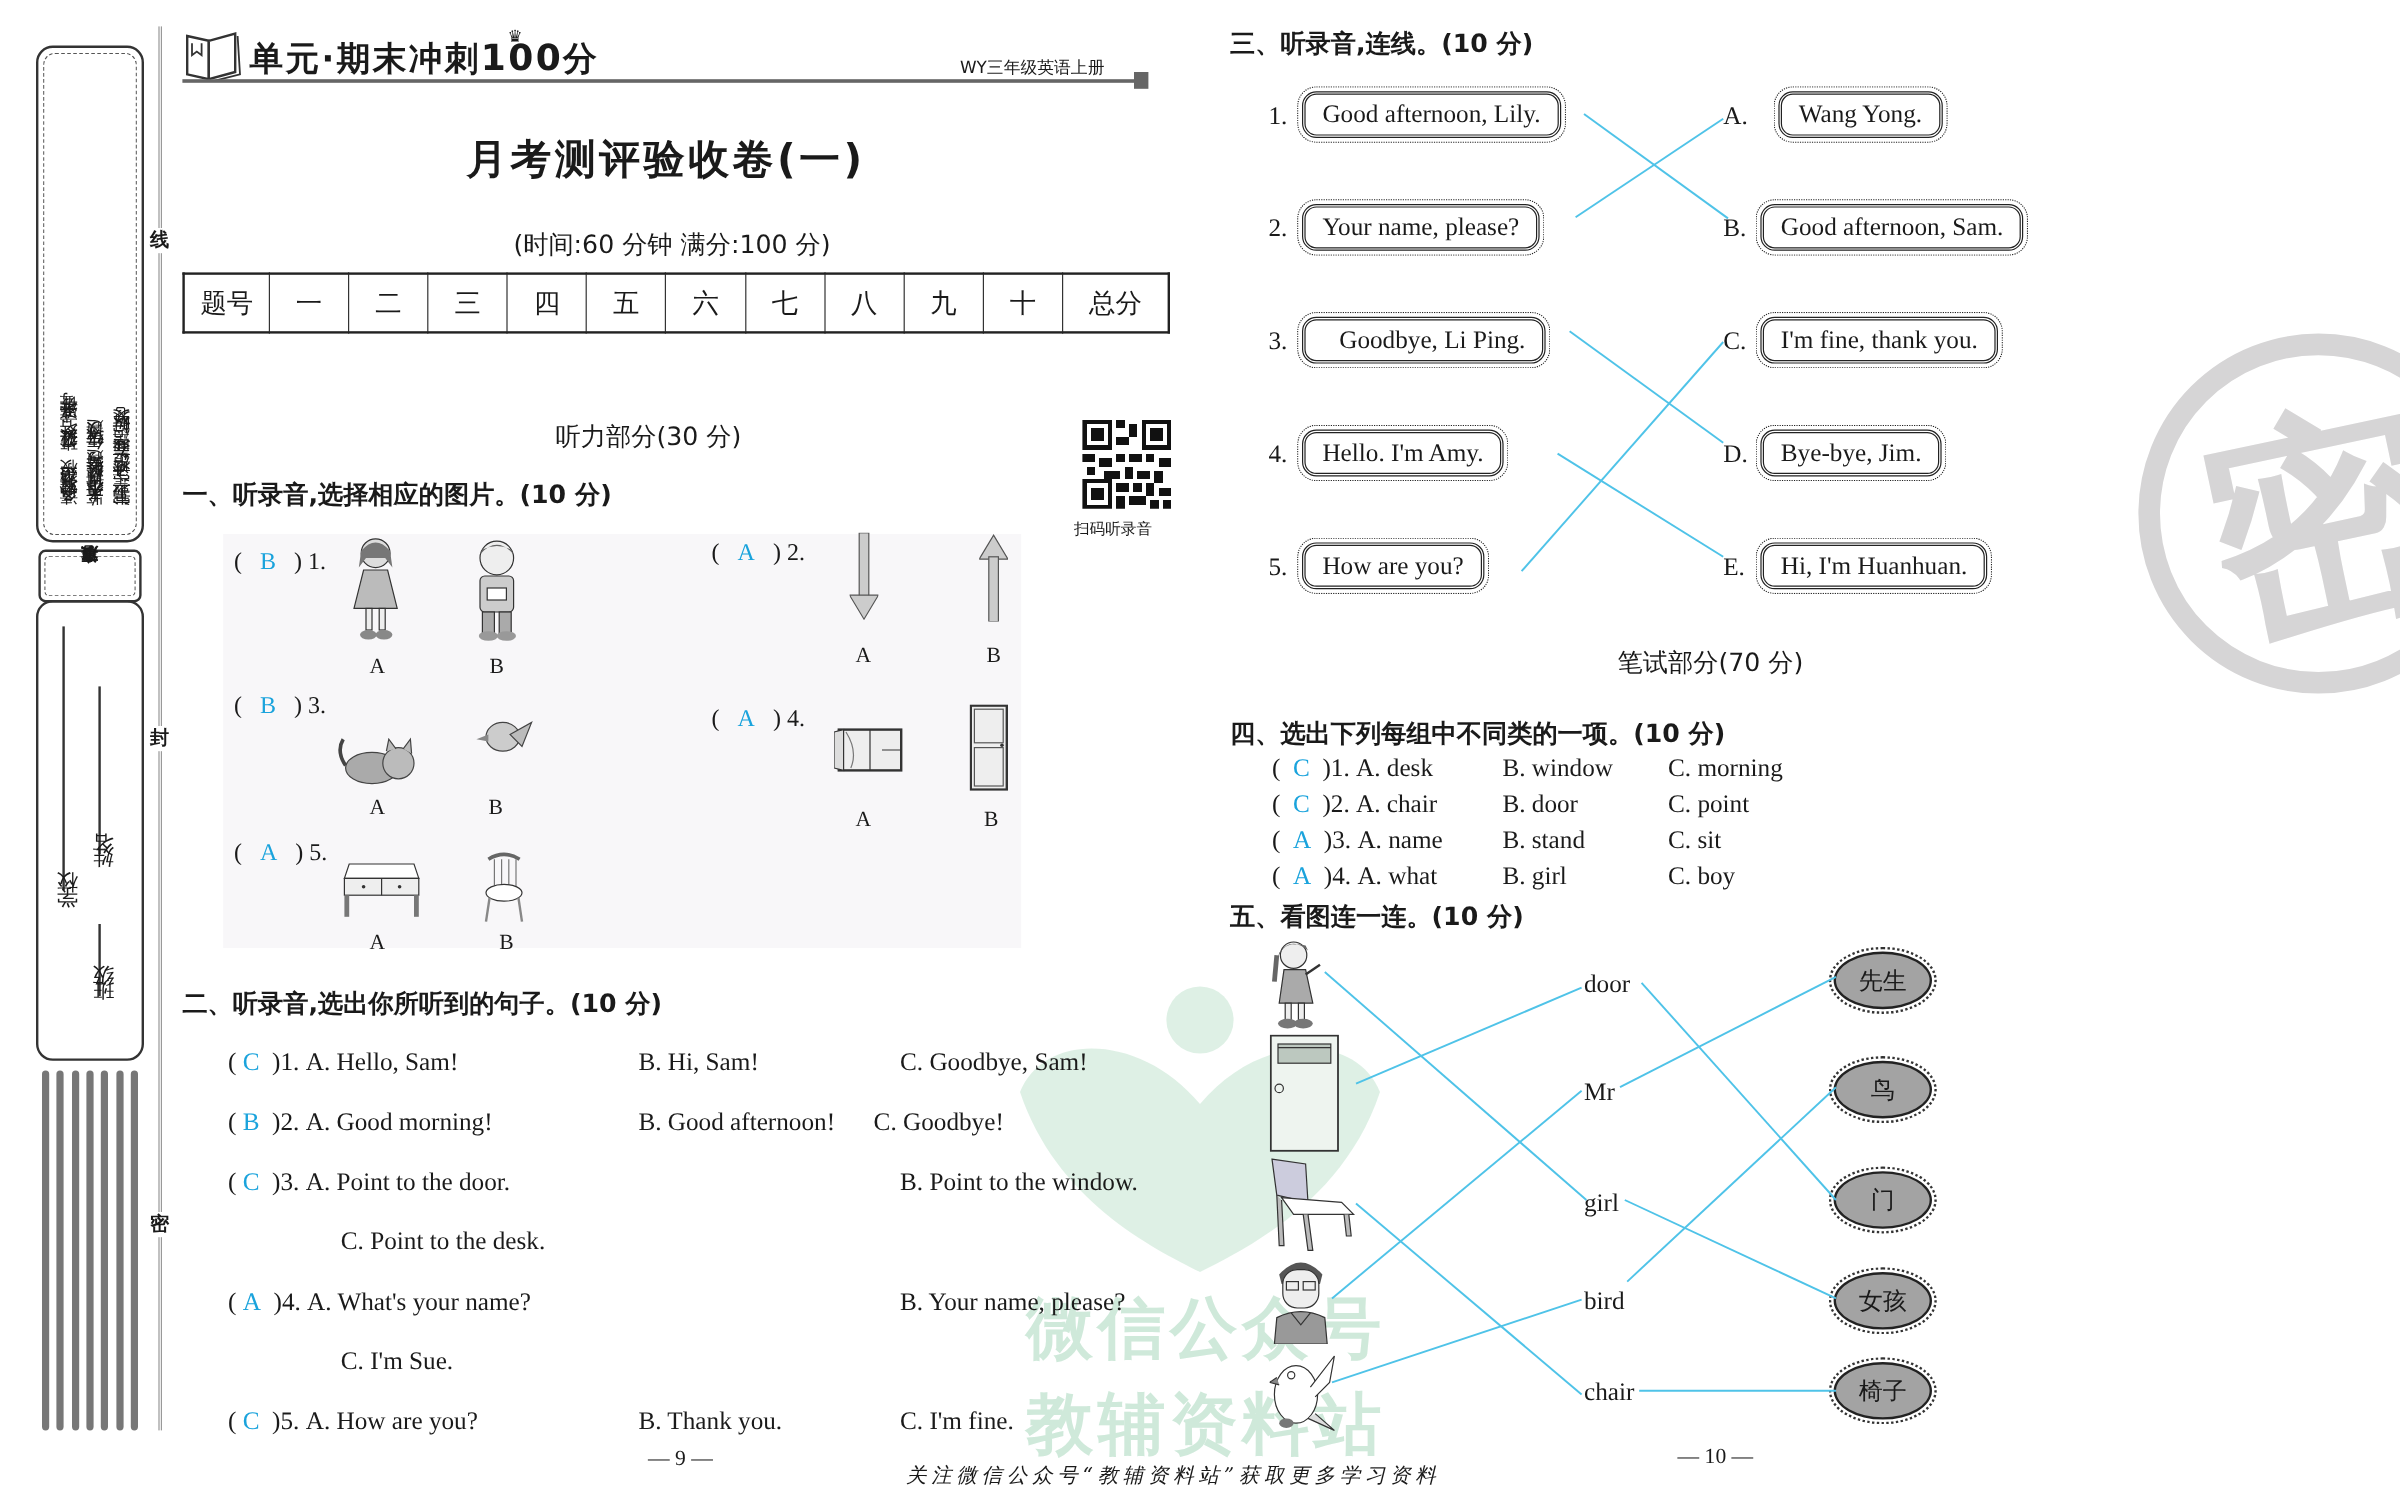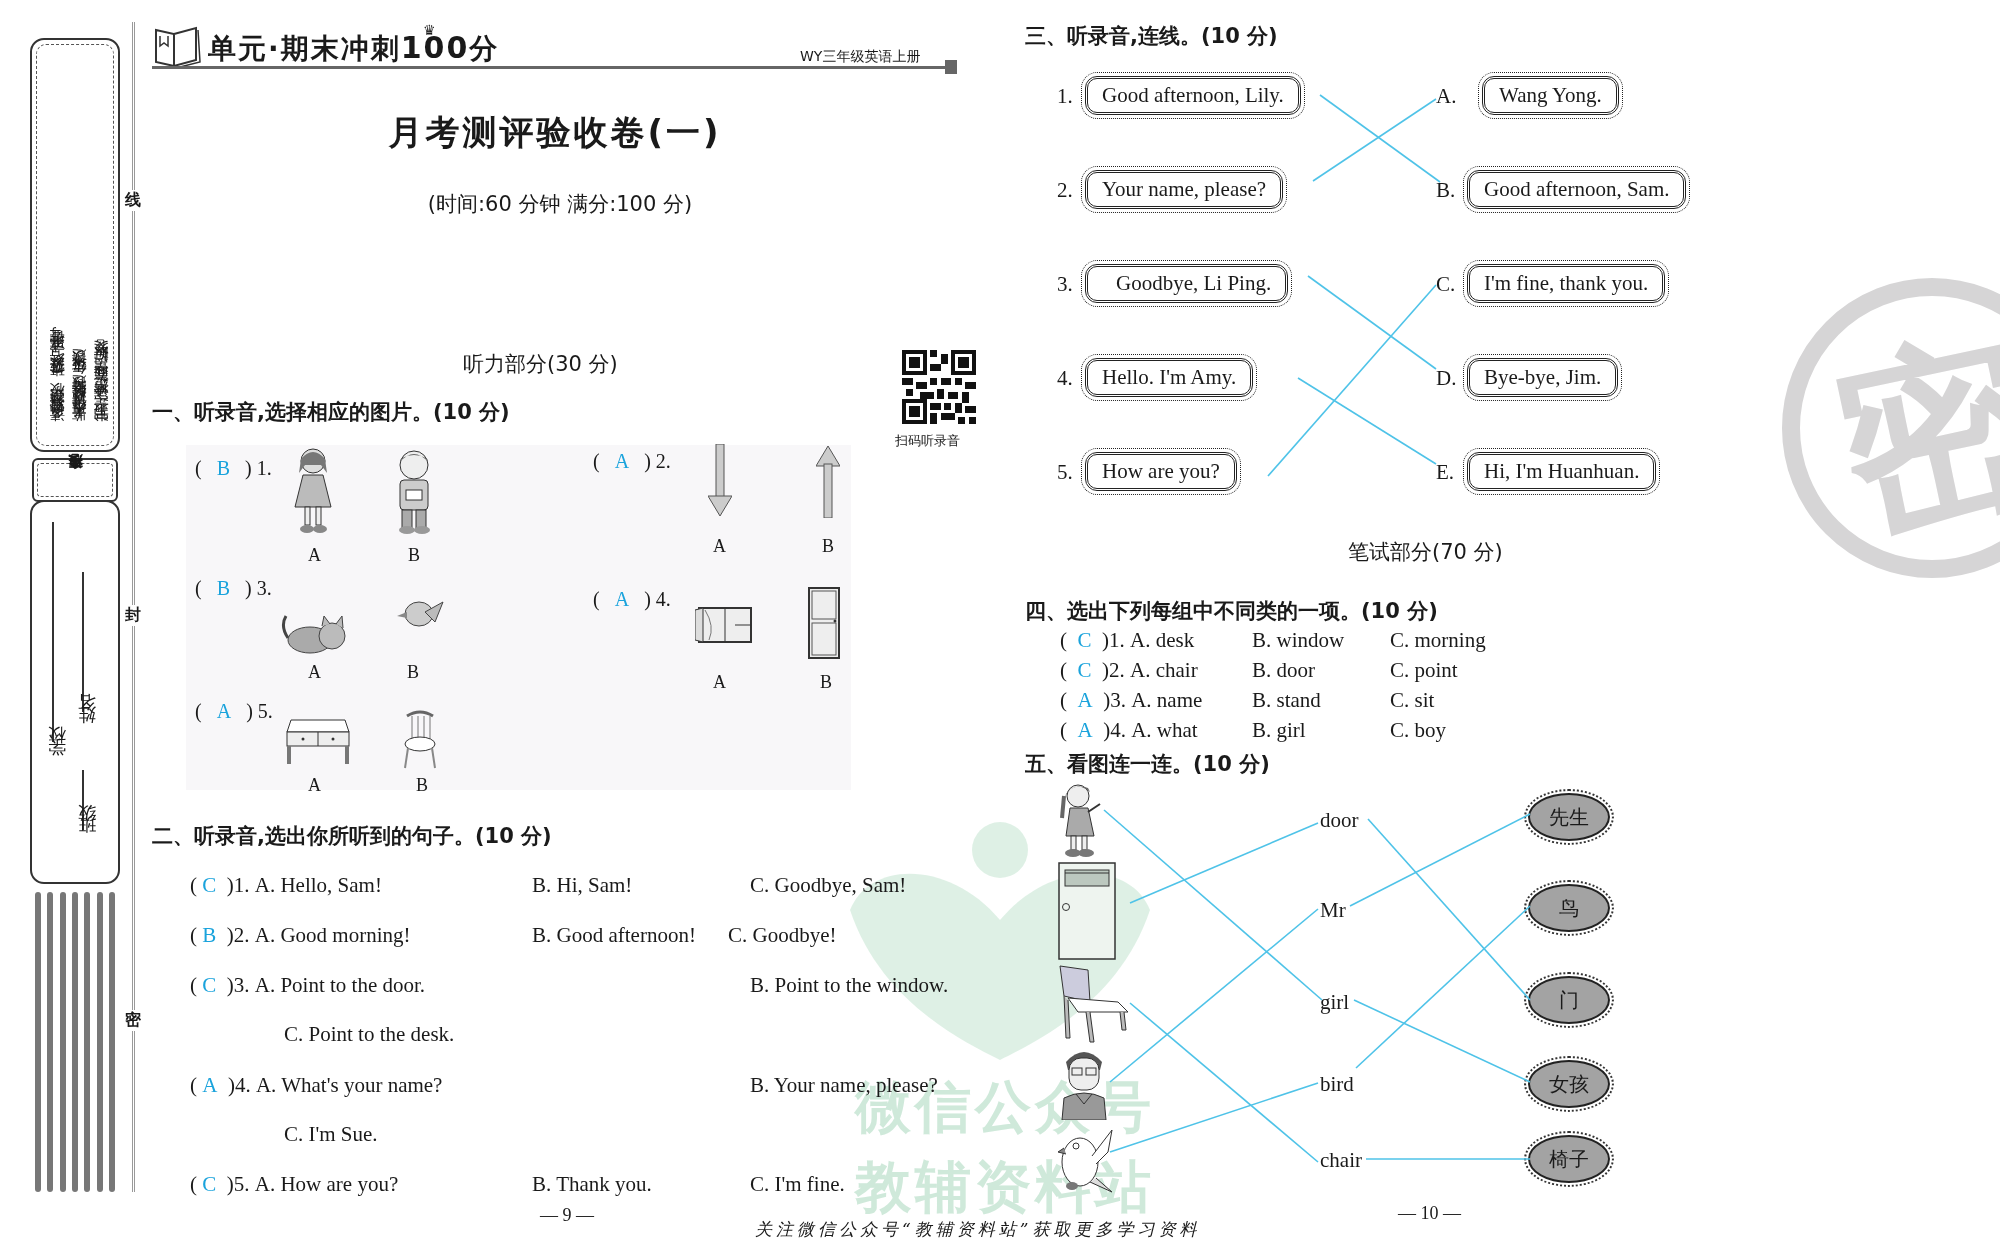--- a/index.html
+++ b/index.html
@@ -105,20 +105,34 @@
 <div class="abs" style="left:423px;top:22px;font-size:14px;">♛</div>
 <div class="abs hdr-right cn">WY三年级英语上册</div>
 <div class="abs hdr-line"></div>
 <div class="abs hdr-sq"></div>
 
 <div class="abs title cn">月考测评验收卷(一)</div>
 <div class="abs subtitle cn">(时间:60 分钟   满分:100 分)</div>
 
 <table class="score cn">
   <tbody>
+      <tr>
+    <td style="width:68px;">题号</td>
+    <td>一</td>
+    <td>二</td>
+    <td>三</td>
+    <td>四</td>
+    <td>五</td>
+    <td>六</td>
+    <td>七</td>
+    <td>八</td>
+    <td>九</td>
+    <td>十</td>
+    <td style="width:85px;">总分</td>
+  </tr>
 </tbody>
   </table>
 
 <div class="abs sec-center cn" style="left:463px;top:350px;">听力部分(30 分)</div>
 <svg class="abs qr" viewBox="0 0 21 21" shape-rendering="crispEdges">
   <rect width="21" height="21" fill="#fff"></rect>
   <path d="M0 0h7v7h-7z M14 0h7v7h-7z M0 14h7v7h-7z" fill="#111"></path>
   <path d="M1 1h5v5h-5z M15 1h5v5h-5z M1 15h5v5h-5z" fill="#fff"></path>
   <path d="M2 2h3v3h-3z M16 2h3v3h-3z M2 16h3v3h-3z" fill="#111"></path>
   <path d="M8 0h2v2h-2z M11 1h2v3h-2z M8 4h3v2h-3z M8 8h2v2h-2z M11 8h3v2h-3z M15 8h2v2h-2z M18 9h3v2h-3z M0 8h3v2h-3z M4 9h3v2h-3z M1 11h2v2h-2z M5 12h4v2h-4z M10 11h2v3h-2z M13 12h3v2h-3z M17 12h2v3h-2z M8 15h3v2h-3z M12 15h2v2h-2z M15 15h2v3h-2z M18 16h3v2h-3z M8 18h2v3h-2z M11 18h4v2h-4z M16 19h2v2h-2z M19 19h2v2h-2z" fill="#111"></path>

